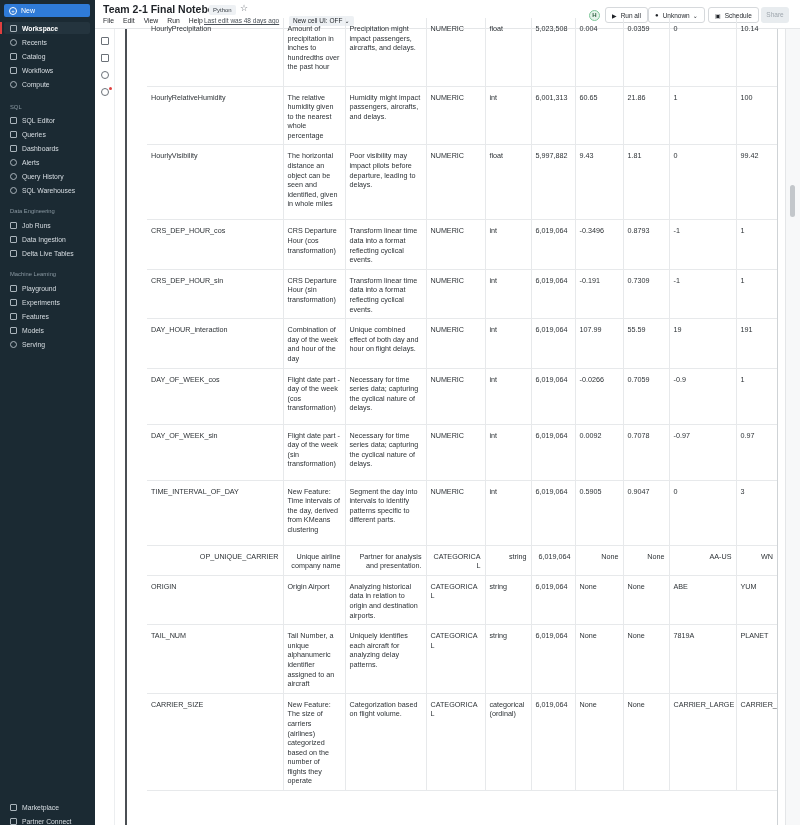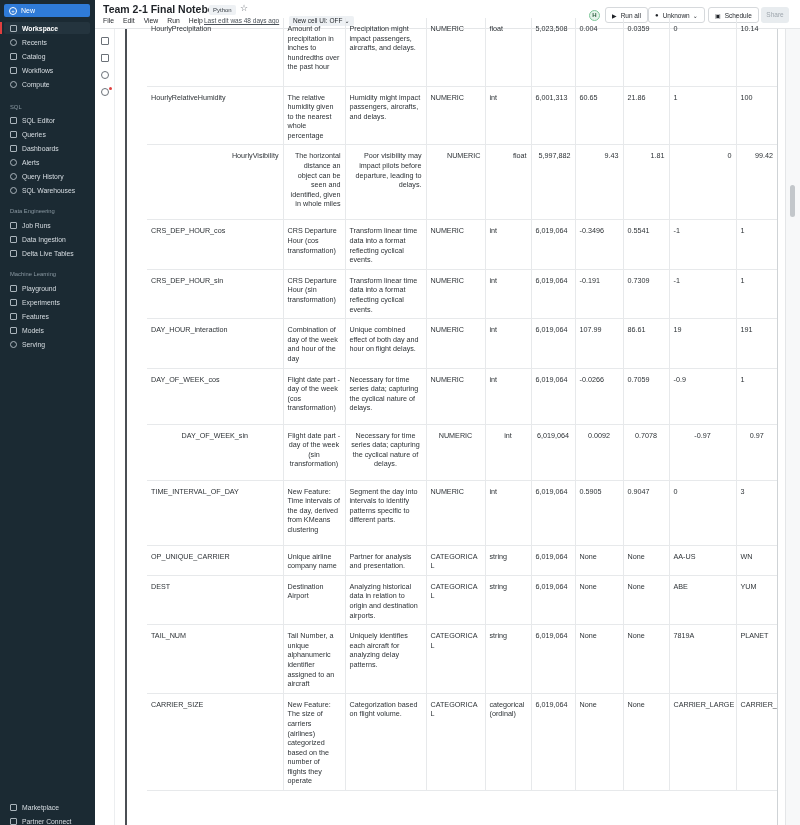--- a/index.html
+++ b/index.html
@@ -225,41 +225,41 @@
           <td>The relative humidity given to the nearest whole percentage</td>
           <td>Humidity might impact passengers, aircrafts, and delays.</td>
           <td>NUMERIC</td>
           <td>int</td>
           <td class="nowrap">6,001,313</td>
           <td>60.65</td>
           <td>21.86</td>
           <td class="nowrap">1</td>
           <td class="nowrap">100</td>
         </tr>
-        <tr style="height: 75px; text-align: right;">
+        <tr style="height: 75px;">
           <td class="nowrap">HourlyVisibility</td>
           <td>The horizontal distance an object can be seen and identified, given in whole miles</td>
           <td>Poor visibility may impact pilots before departure, leading to delays.</td>
           <td>NUMERIC</td>
           <td>float</td>
           <td class="nowrap">5,997,882</td>
           <td>9.43</td>
           <td>1.81</td>
           <td class="nowrap">0</td>
           <td class="nowrap">99.42</td>
         </tr>
         <tr style="height: 46px;">
           <td class="nowrap">CRS_DEP_HOUR_cos</td>
           <td>CRS Departure Hour (cos transformation)</td>
           <td>Transform linear time data into a format reflecting cyclical events.</td>
           <td>NUMERIC</td>
           <td>int</td>
           <td class="nowrap">6,019,064</td>
           <td>-0.3496</td>
-          <td>0.5541</td>
+          <td>0.8793</td>
           <td class="nowrap">-1</td>
           <td class="nowrap">1</td>
         </tr>
         <tr style="height: 46px;">
           <td class="nowrap">CRS_DEP_HOUR_sin</td>
           <td>CRS Departure Hour (sin transformation)</td>
           <td>Transform linear time data into a format reflecting cyclical events.</td>
           <td>NUMERIC</td>
           <td>int</td>
           <td class="nowrap">6,019,064</td>
@@ -269,37 +269,37 @@
           <td class="nowrap">1</td>
         </tr>
         <tr style="height: 46px;">
           <td class="nowrap">DAY_HOUR_interaction</td>
           <td>Combination of day of the week and hour of the day</td>
           <td>Unique combined effect of both day and hour on flight delays.</td>
           <td>NUMERIC</td>
           <td>int</td>
           <td class="nowrap">6,019,064</td>
           <td>107.99</td>
-          <td>86.61</td>
+          <td>55.59</td>
           <td class="nowrap">19</td>
           <td class="nowrap">191</td>
         </tr>
         <tr style="height: 56px;">
           <td class="nowrap">DAY_OF_WEEK_cos</td>
           <td>Flight date part - day of the week (cos transformation)</td>
           <td>Necessary for time series data; capturing the cyclical nature of delays.</td>
           <td>NUMERIC</td>
           <td>int</td>
           <td class="nowrap">6,019,064</td>
           <td>-0.0266</td>
           <td>0.7059</td>
           <td class="nowrap">-0.9</td>
           <td class="nowrap">1</td>
         </tr>
-        <tr style="height: 56px; text-align: center;">
+        <tr style="height: 56px;">
           <td class="nowrap">DAY_OF_WEEK_sin</td>
           <td>Flight date part - day of the week (sin transformation)</td>
           <td>Necessary for time series data; capturing the cyclical nature of delays.</td>
           <td>NUMERIC</td>
           <td>int</td>
           <td class="nowrap">6,019,064</td>
           <td>0.0092</td>
           <td>0.7078</td>
           <td class="nowrap">-0.97</td>
           <td class="nowrap">0.97</td>
@@ -309,35 +309,35 @@
           <td>New Feature: Time intervals of the day, derived from KMeans clustering</td>
           <td>Segment the day into intervals to identify patterns specific to different parts.</td>
           <td>NUMERIC</td>
           <td>int</td>
           <td class="nowrap">6,019,064</td>
           <td>0.5905</td>
           <td>0.9047</td>
           <td class="nowrap">0</td>
           <td class="nowrap">3</td>
         </tr>
-        <tr style="height: 27px;">
+        <tr style="height: 27px; text-align: right;">
           <td class="nowrap">OP_UNIQUE_CARRIER</td>
           <td>Unique airline company name</td>
           <td>Partner for analysis and presentation.</td>
           <td>CATEGORICAL</td>
           <td>string</td>
           <td class="nowrap">6,019,064</td>
           <td>None</td>
           <td>None</td>
           <td class="nowrap">AA-US</td>
           <td class="nowrap">WN</td>
         </tr>
         <tr style="height: 46px;">
-          <td class="nowrap">DEST</td>
-          <td>Destination Airport</td>
+          <td class="nowrap">ORIGIN</td>
+          <td>Origin Airport</td>
           <td>Analyzing historical data in relation to origin and destination airports.</td>
           <td>CATEGORICAL</td>
           <td>string</td>
           <td class="nowrap">6,019,064</td>
           <td>None</td>
           <td>None</td>
           <td class="nowrap">ABE</td>
           <td class="nowrap">YUM</td>
         </tr>
         <tr style="height: 65px;">

